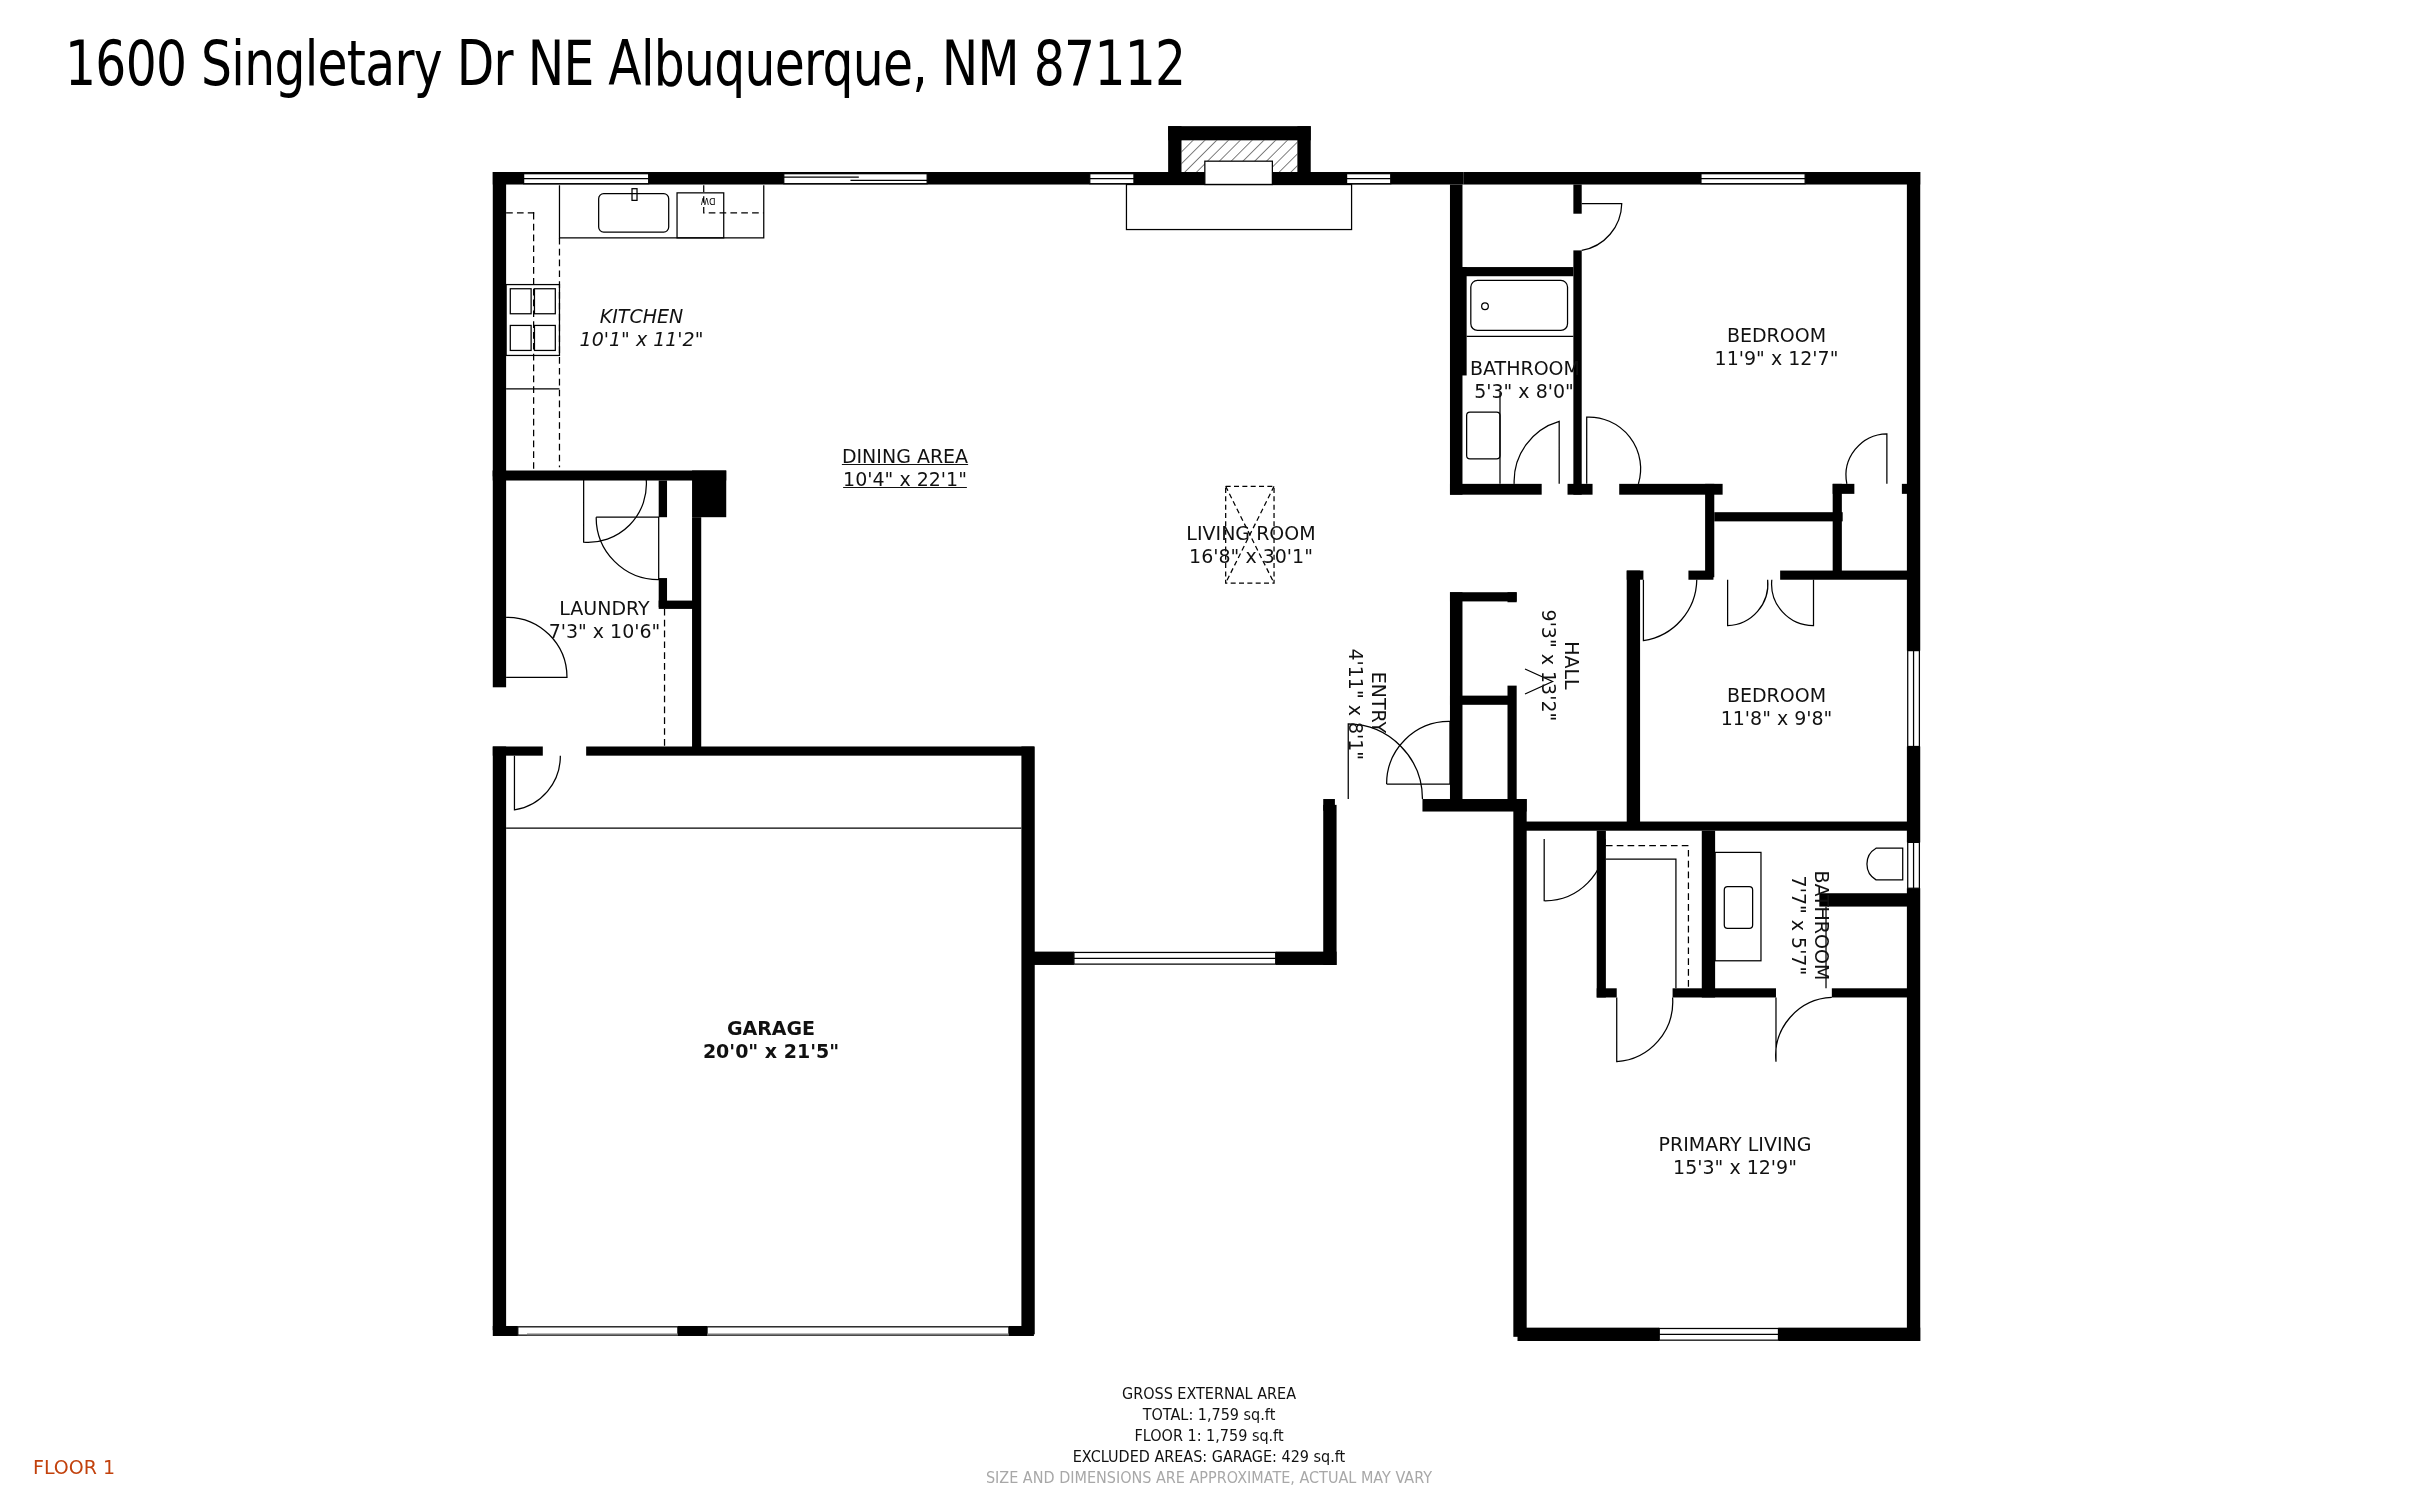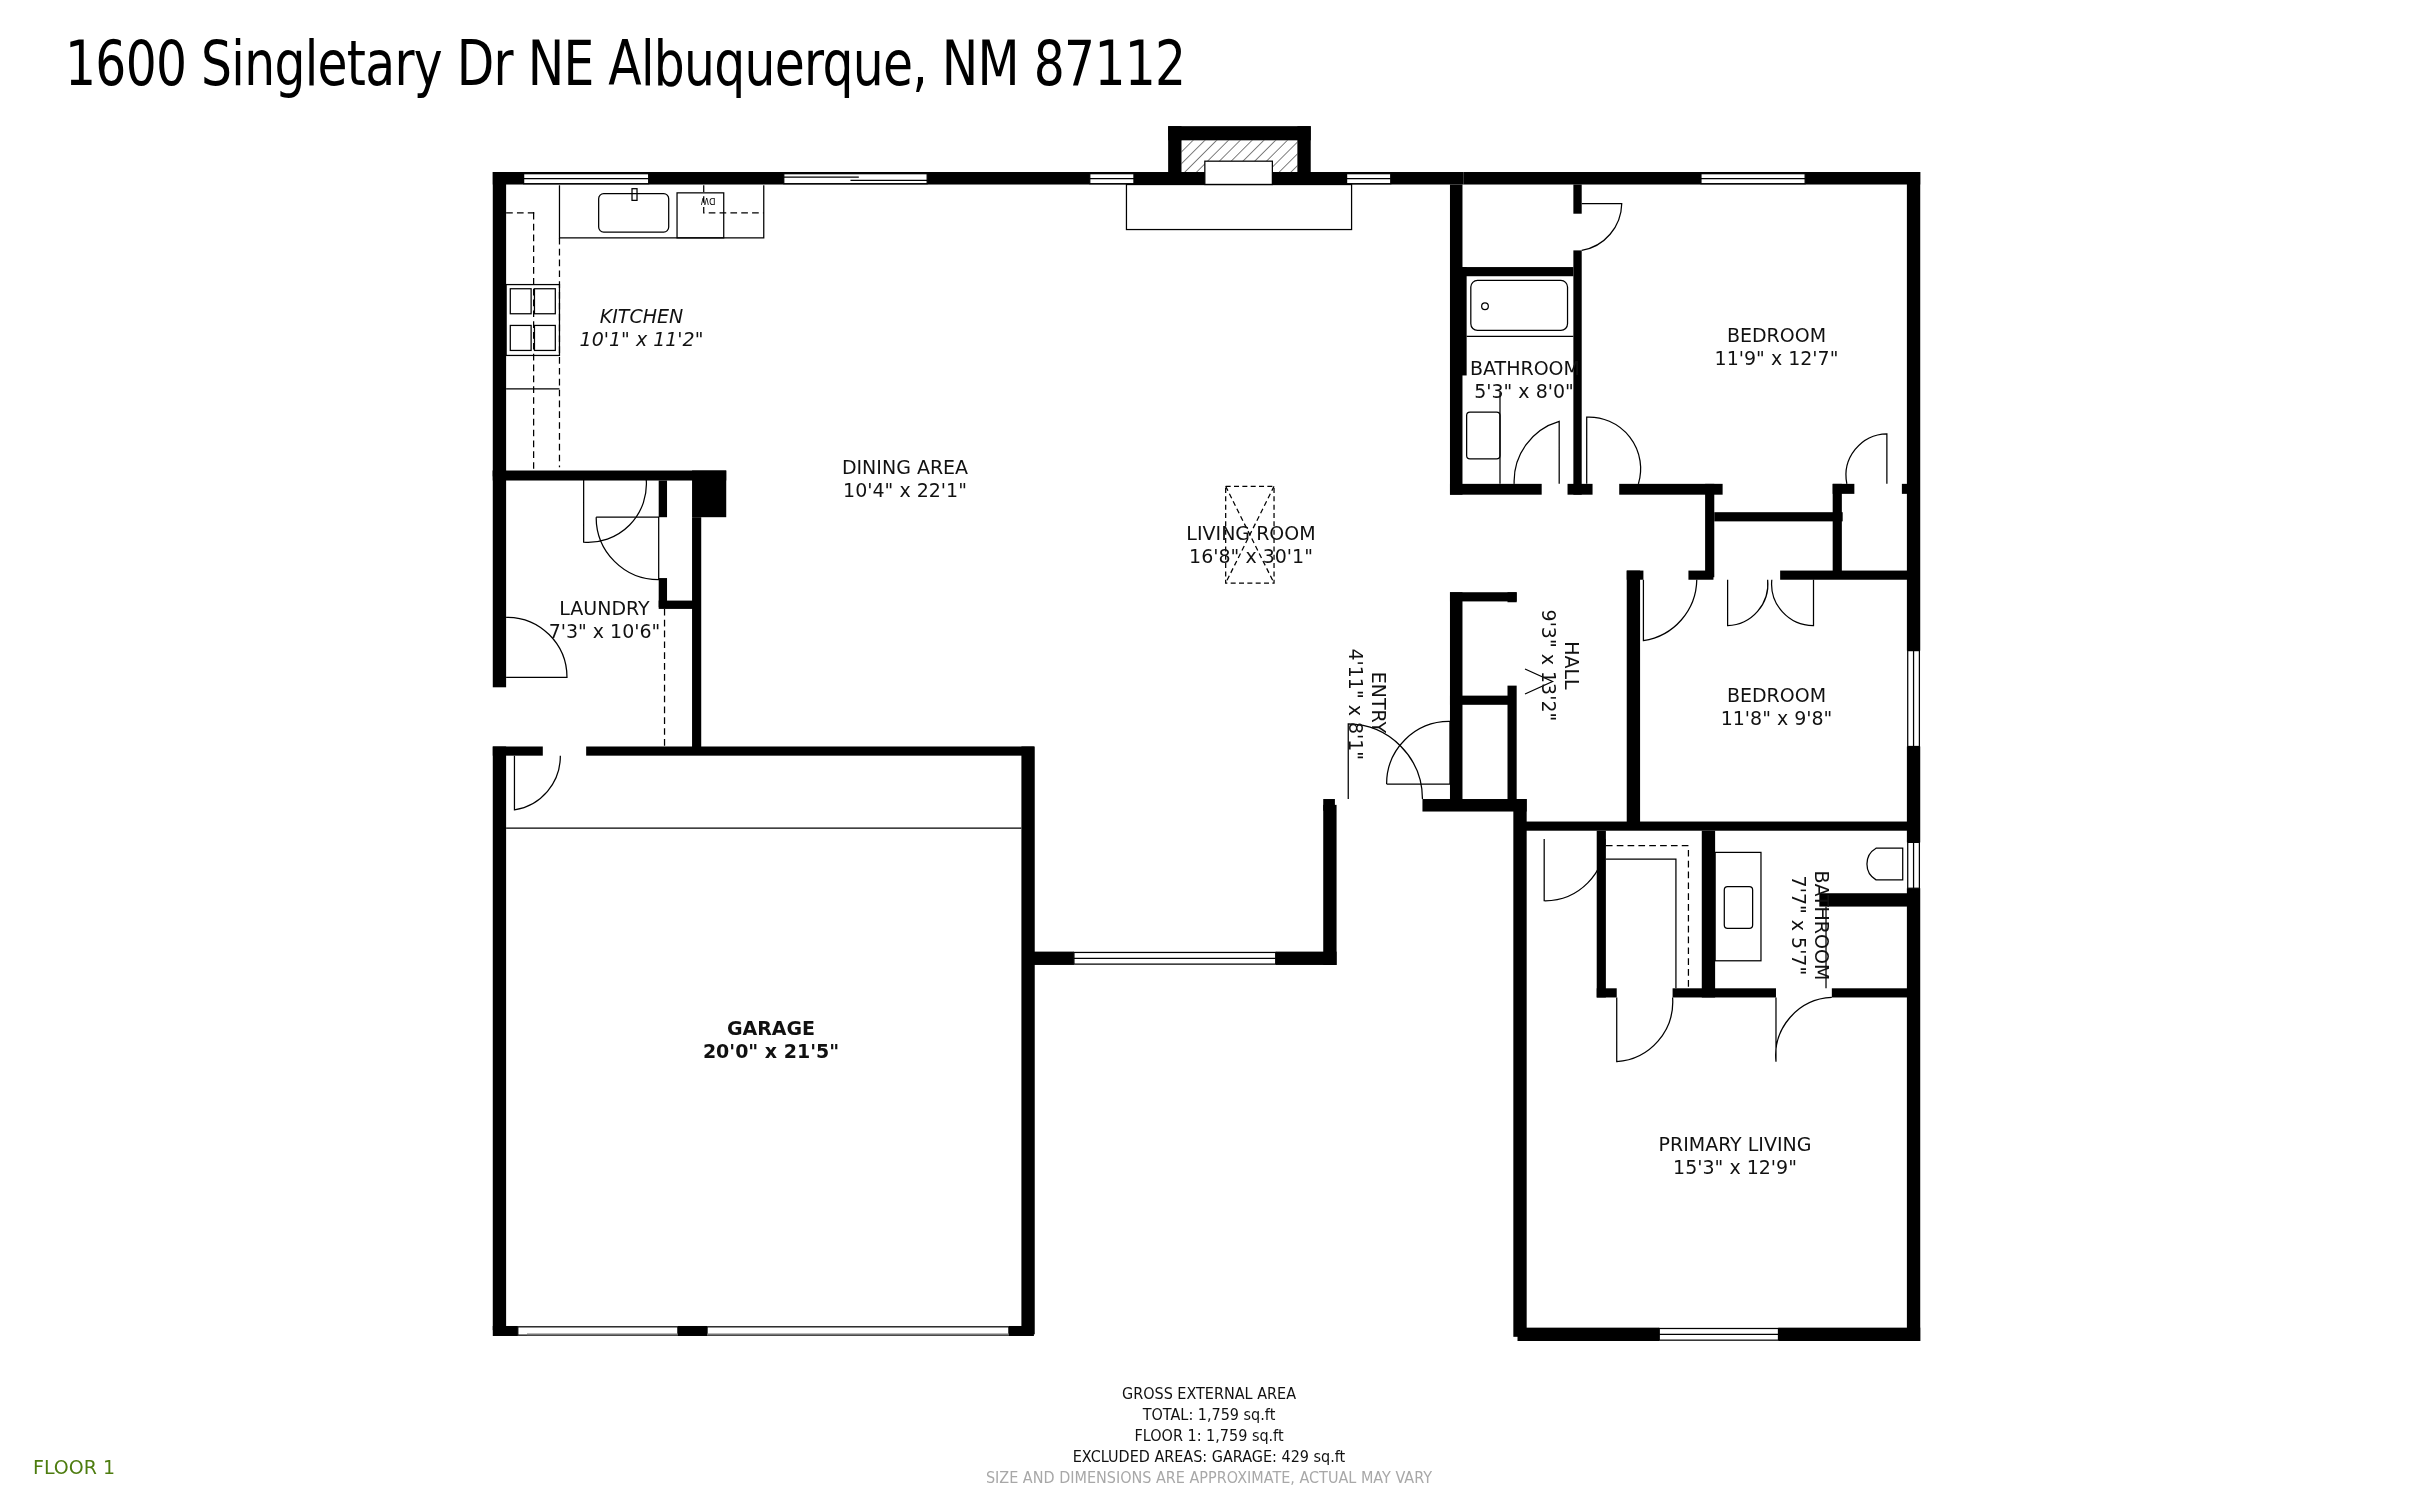--- a/index.html
+++ b/index.html
@@ -1,18 +1,18 @@
 <!DOCTYPE html>
 <html style="font-size:13.3px"><head>
 <meta charset="utf-8">
 <style>
   html,body{margin:0;padding:0;background:#ffffff;}
   body{width:2413px;height:1508px;position:relative;overflow:hidden;font-family:"DejaVu Sans","Liberation Sans",sans-serif;}
   .title{position:absolute;left:65px;top:27px;font-family:"DejaVu Sans Condensed","DejaVu Sans",sans-serif;font-size:63px;color:#000;letter-spacing:-0.8px;transform:scaleX(0.86);transform-origin:left top;white-space:nowrap;font-weight:normal;}
-  .floor-label{position:absolute;left:33px;top:1456px;font-size:19px;color:#4d7c0f;}
+  .floor-label{position:absolute;left:33px;top:1456px;font-size:19px;color:#c2410c;}
   .footer{position:absolute;left:917px;width:584px;top:1383px;text-align:center;font-size:16px;line-height:21px;color:#111;transform:scaleX(0.9);transform-origin:center top;}
   .footer .disclaimer{color:#a8a8a8;}
   svg.plan{position:absolute;left:0;top:0;}
   .room-label{position:absolute;text-align:center;font-size:19px;line-height:23.4px;color:#111;white-space:nowrap;font-family:"DejaVu Sans",sans-serif;}
   .room-label span{display:block;}
   .rot{transform:rotate(90deg);transform-origin:center center;}
 </style>
 </head>
 <body>
 
@@ -210,21 +210,21 @@
     <path d="M1939 1196 L1939 1273 A72 72 0 0 0 2006 1196"></path>
     <path d="M2130 1196 L2130 1273 A70 70 0 0 1 2197 1196"></path>
   </g>
   <text x="858" y="243" font-size="10" font-family="DejaVu Sans, sans-serif" transform="rotate(180 858 240)">DW</text>
 </svg>
 
 <div class="room-label" style="left:550px;top:305px;width:183px;font-style:italic;">
   <span>KITCHEN</span>
   <span>10'1" x 11'2"</span>
 </div>
-<div class="room-label" style="left:801px;top:456px;width:208px;">
+<div class="room-label" style="left:801px;top:445px;width:208px;text-decoration:underline;">
   <span>DINING AREA</span>
   <span>10'4" x 22'1"</span>
 </div>
 <div class="room-label" style="left:1151px;top:522px;width:200px;">
   <span>LIVING ROOM</span>
   <span>16'8" x 30'1"</span>
 </div>
 <div class="room-label" style="left:517px;top:597px;width:175px;text-align:center;">
   <span>LAUNDRY</span>
   <span>7'3" x 10'6"</span>

